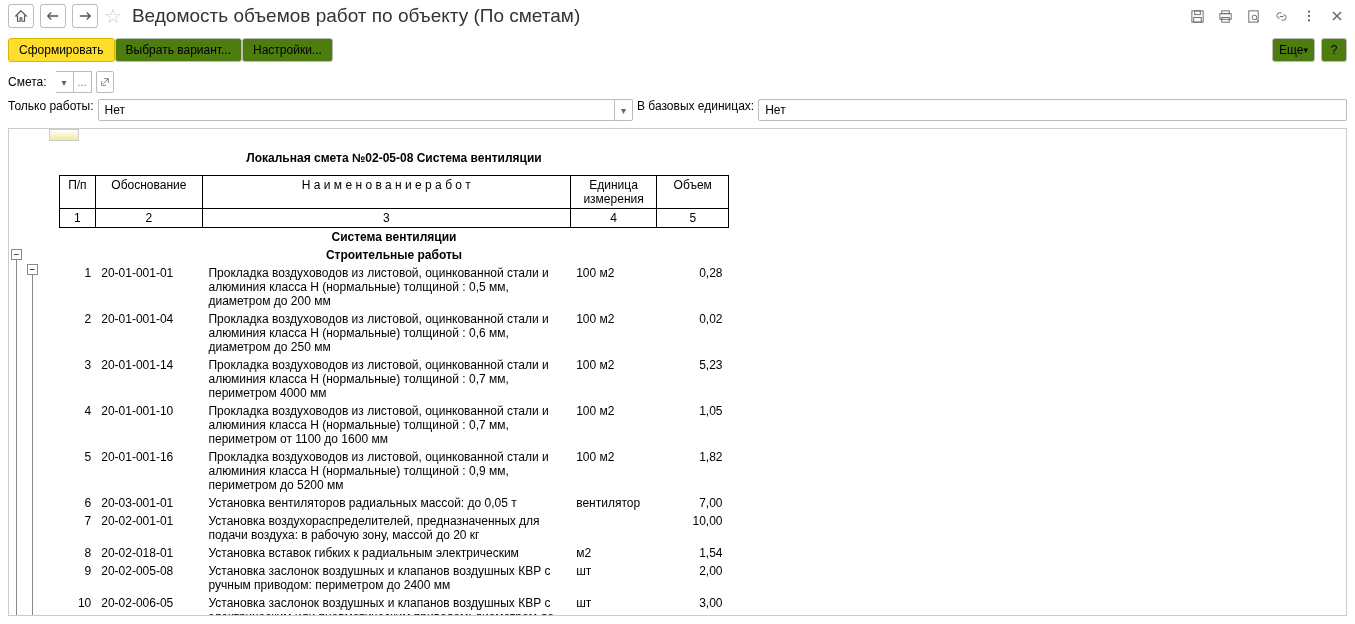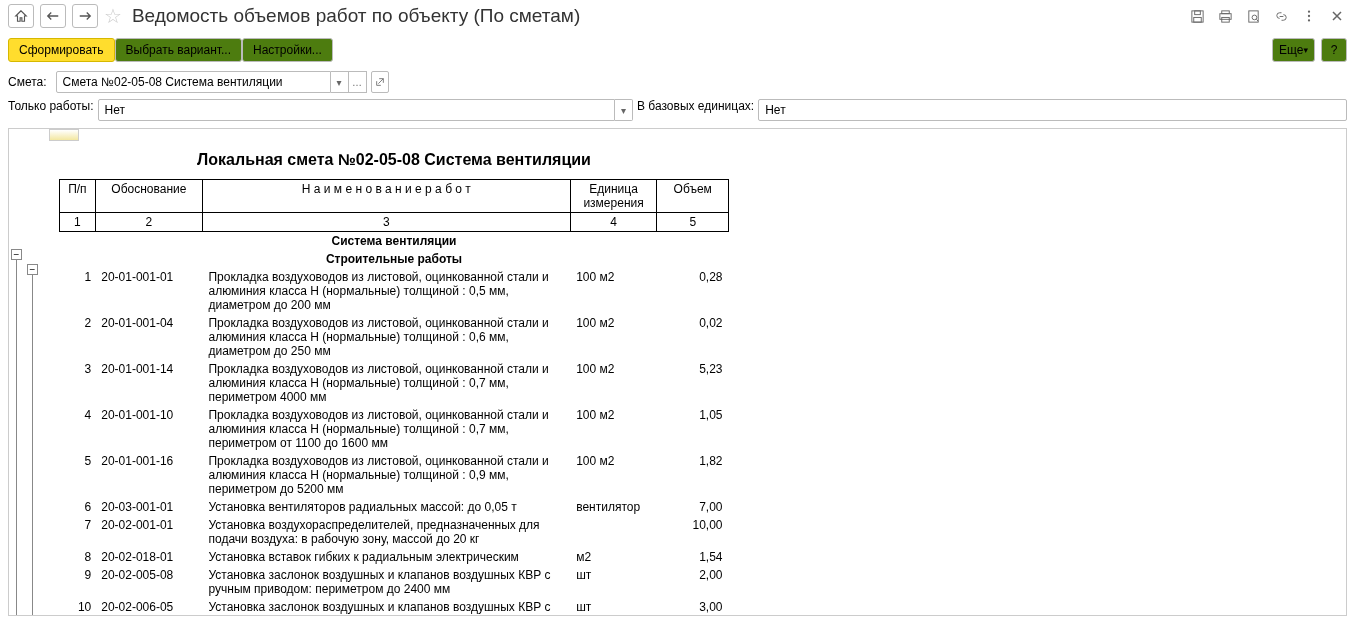--- a/index.html
+++ b/index.html
@@ -189,21 +189,21 @@
     width: 30px;
     height: 12px;
     border: 1px solid #ccc;
     background: linear-gradient(#fff,#f3e7a0);
     z-index: 2;
   }
   .report-inner {
     padding: 20px 0 10px 10px;
   }
   .rpt-title { text-align: center; font-weight: bold; font-size: 13px; width: 670px; }
-  .rpt-sub { text-align: center; font-weight: bold; font-size: 16px; width: 670px; margin-top: 2px; margin-bottom: 10px; }
+  .rpt-sub { text-align: center; font-weight: bold; font-size: 12px; width: 670px; margin-top: 2px; margin-bottom: 10px; }
 
   table.rpt {
     border-collapse: collapse;
     width: 670px;
     font-size: 12px;
   }
   table.rpt th, table.rpt td {
     padding: 2px 6px;
     vertical-align: top;
   }
@@ -308,21 +308,20 @@
   <button class="btn">Настройки...</button>
   <div class="toolbar-right">
     <button class="btn more">Еще</button>
     <button class="btn help">?</button>
   </div>
 </div>
 
 <div class="filter-row">
   <label>Смета:</label>
   <div class="combo est">
-    <input type="text" value="Смета №02-05-08 Система вентиляции" style="">
     <div class="cbtn">▾</div>
     <div class="cbtn">…</div>
     <div class="cbtn spacer">
       <svg width="10" height="10" viewBox="0 0 12 12">
           <path d="M5 2 H10 V7 M10 2 L4 8 M2 5 V10 H7" fill="none" stroke="#666"></path>
         </svg>
     </div>
   </div>
 </div>
 

